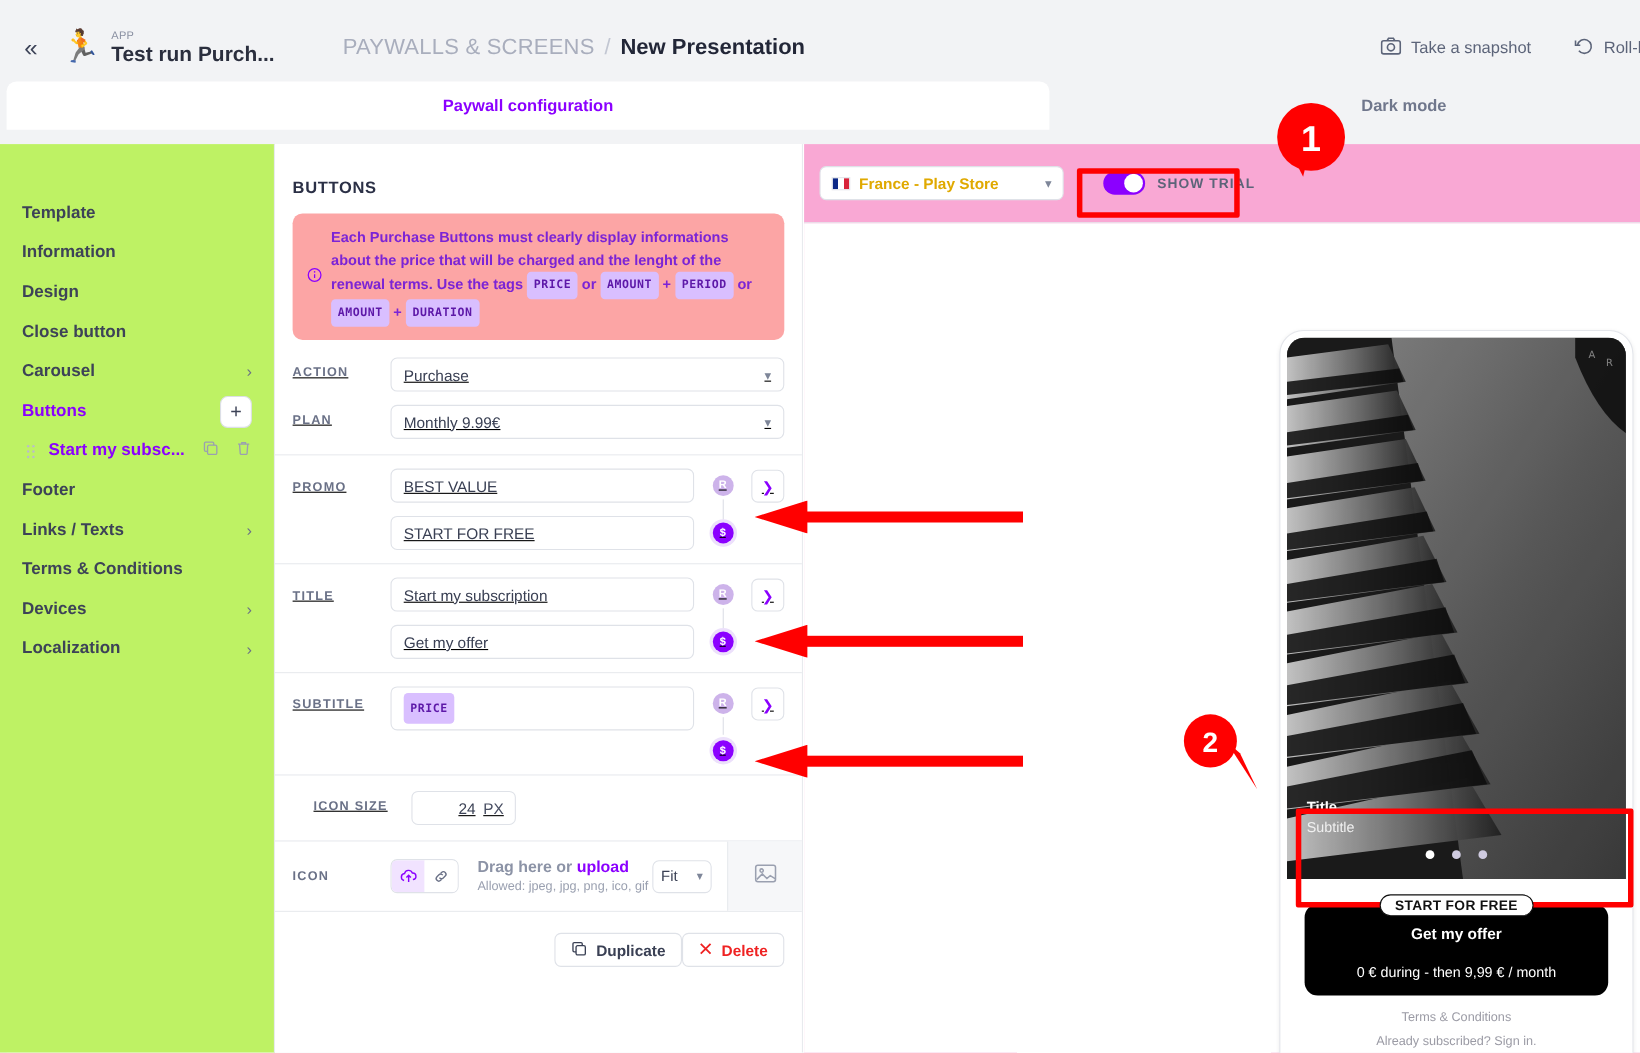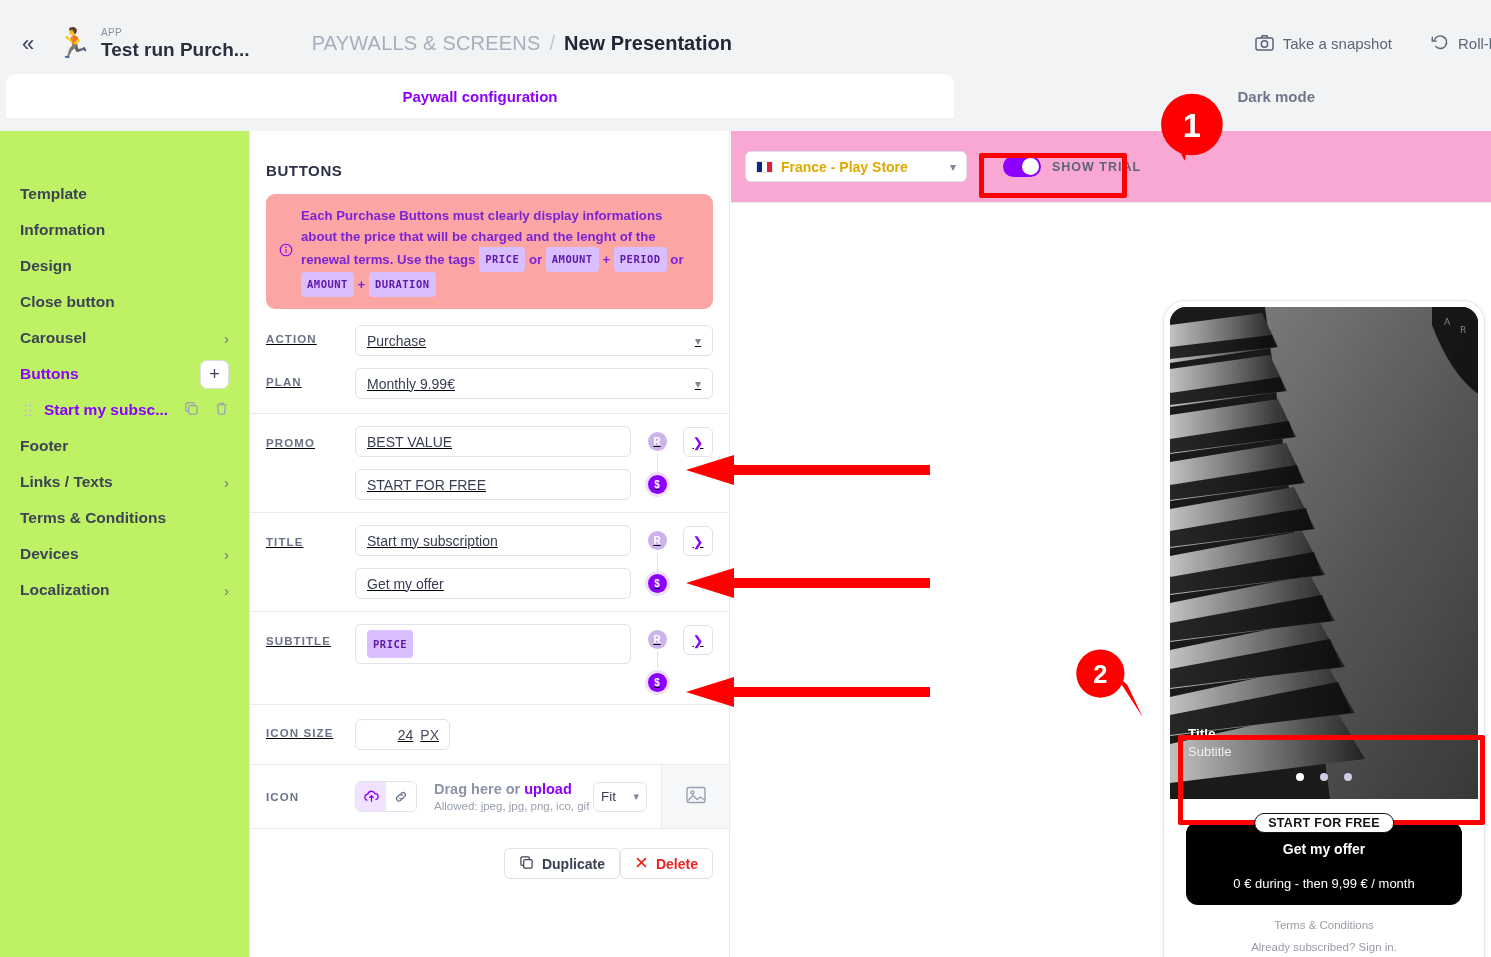--- a/index.html
+++ b/index.html
@@ -420,21 +420,21 @@
             <div class="badge r">R</div>
             <div class="badge s">$</div>
           </div>
           <div class="arrow-btn">❯</div>
         </div>
       </div>
     </div>
     <div class="cfg-divider"></div>
 
     <div class="cfg-block">
-      <div class="row" style="padding:14px 0;">
+      <div class="row" style="padding:14px 0;margin-left:19px;">
         <div class="row-label" style="padding-top:8px;">ICON SIZE</div>
         <div class="iconsize-field">
           <span>24</span>
           <span class="unit">PX</span>
         </div>
       </div>
     </div>
     <div class="cfg-divider"></div>
 
     <div class="icon-row">

